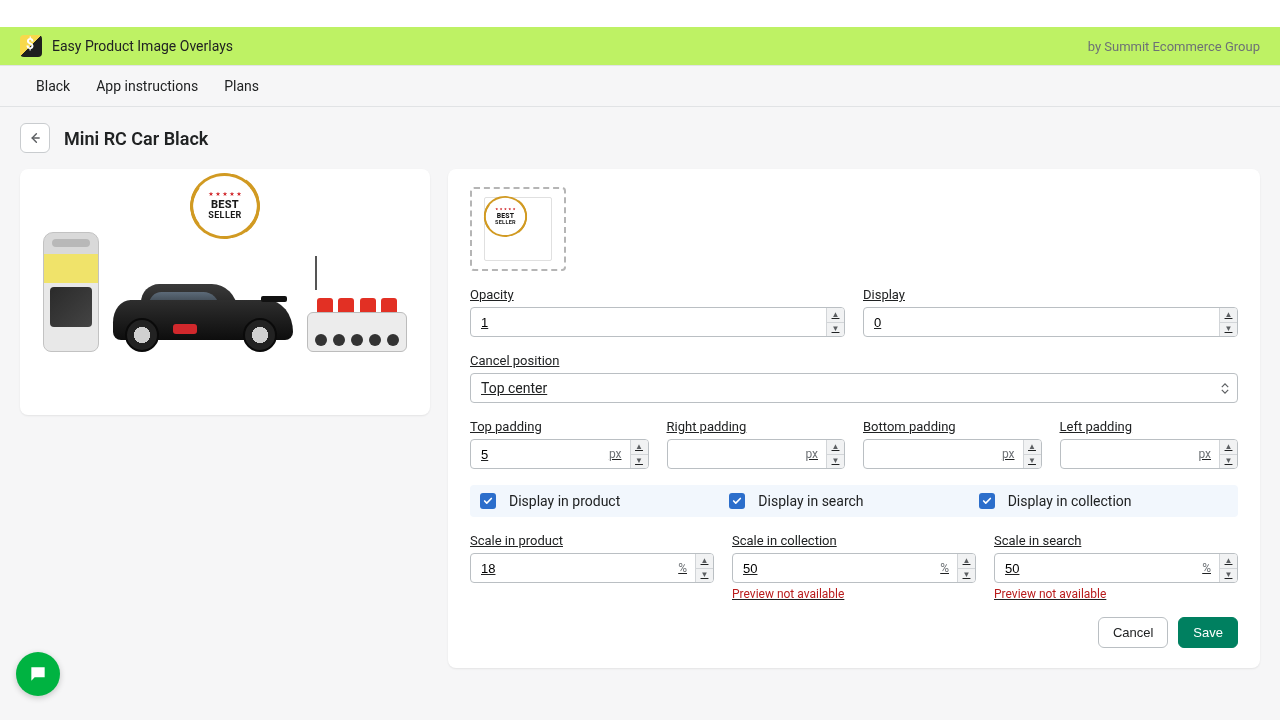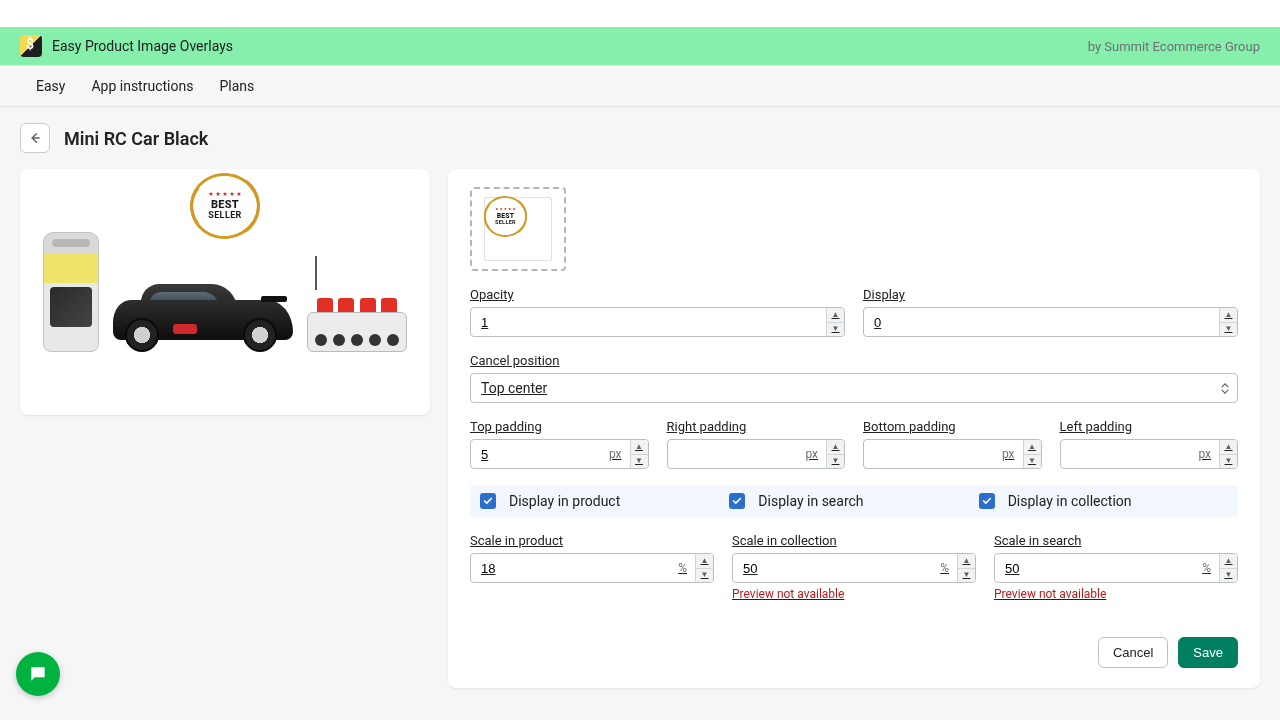--- a/index.html
+++ b/index.html
@@ -1,18 +1,18 @@
 <!DOCTYPE html>
 <html><head>
 <meta charset="utf-8">
 <style>
 * { box-sizing: border-box; margin: 0; padding: 0; }
 body { font-family: -apple-system, BlinkMacSystemFont, "Segoe UI", Roboto, sans-serif; background: #f6f6f7; color: #202223; font-size: 14px; }
 .topbar { background: #fff; height: 27px; }
-.appbar { display: flex; align-items: center; justify-content: space-between; padding: 8px 20px; background: #86efac; border-bottom: 1px solid #e1e3e5; }
+.appbar { display: flex; align-items: center; justify-content: space-between; padding: 8px 20px; background: #bef264; border-bottom: 1px solid #e1e3e5; }
 .appbar-left { display: flex; align-items: center; gap: 10px; }
 .app-icon { width: 22px; height: 22px; border-radius: 4px; background: linear-gradient(135deg, #f7d94c 0 50%, #1f1f1f 50% 100%); position: relative; }
 .app-icon::after { content: "$"; position: absolute; left: 6px; top: 1px; font-weight: bold; color: #fff; font-size: 14px; }
 .app-title { font-size: 14px; color: #202223; }
 .appbar-right { color: #6d7175; font-size: 13px; }
 .navbar { display: flex; gap: 26px; padding: 12px 36px; background: #f6f6f7; border-bottom: 1px solid #e1e3e5; }
 .nav-item { font-size: 14px; color: #202223; cursor: pointer; }
 .page-header { display: flex; align-items: center; gap: 14px; padding: 16px 20px 10px 20px; }
 .back-btn { width: 30px; height: 30px; border: 1px solid #c9cccf; border-radius: 6px; background: #fff; display: flex; align-items: center; justify-content: center; cursor: pointer; }
 .page-title { font-size: 18px; font-weight: 600; }
@@ -60,42 +60,42 @@
 .spinner button { flex:1; border:none; background:#f1f2f3; cursor:pointer; font-size:8px; line-height:1; color:#5c5f62; padding:0; }
 .spinner button:first-child { border-bottom:1px solid #d2d5d8; }
 .select-wrap { position:relative; border:1px solid #babfc3; border-radius:4px; background:#fff; height:30px; display:flex; align-items:center; padding: 0 10px; cursor:pointer; }
 .select-caret { position:absolute; right:8px; display:flex; flex-direction:column; gap:1px; }
 .select-caret svg { width:8px; height:5px; }
 .checkbox-row { display:flex; gap: 0; margin-top: 16px; background:#f2f7fd; border-radius:4px; padding: 8px 10px; }
 .check-item { flex:1; display:flex; align-items:center; gap:13px; }
 .cbox { width:16px; height:16px; border-radius:3px; background:#2c6ecb; display:flex; align-items:center; justify-content:center; }
 .cbox svg { width:10px; height:10px; }
 .helper { color:#b91c1c; font-size:12px; margin-top:4px; }
-.footer-actions { display:flex; justify-content:flex-end; gap:10px; margin-top: 36px; }
+.footer-actions { display:flex; justify-content:flex-end; gap:10px; margin-top: 16px; }
 .btn { border-radius:6px; padding: 7px 14px; font-size:13px; cursor:pointer; border:1px solid transparent; }
 .btn-secondary { background:#fff; border-color:#babfc3; color:#202223; }
 .btn-primary { background:#008060; color:#fff; border-color:#008060; }
 .chat-fab { position:fixed; left:16px; bottom:24px; width:44px; height:44px; border-radius:50%; background:#00b341; display:flex; align-items:center; justify-content:center; box-shadow:0 2px 6px rgba(0,0,0,0.2); cursor:pointer; }
 .chat-fab svg { width:20px; height:20px; }
 </style>
 </head>
 <body>
 
 <div class="topbar"></div>
 
 <div class="appbar">
   <div class="appbar-left">
     <div class="app-icon"></div>
     <div class="app-title">Easy Product Image Overlays</div>
   </div>
   <div class="appbar-right">by Summit Ecommerce Group</div>
 </div>
 
 <div class="navbar">
-  <div class="nav-item">Easy</div>
+  <div class="nav-item">Black</div>
   <div class="nav-item">App instructions</div>
   <div class="nav-item">Plans</div>
 </div>
 
 <div class="page-header">
   <div class="back-btn">
     <svg width="14" height="14" viewBox="0 0 20 20">
         <path d="M12 4l-6 6 6 6" stroke="#5c5f62" stroke-width="2" fill="none" stroke-linecap="round" stroke-linejoin="round"></path>
         <path d="M6 10h10" stroke="#5c5f62" stroke-width="2" stroke-linecap="round"></path>
       </svg>

